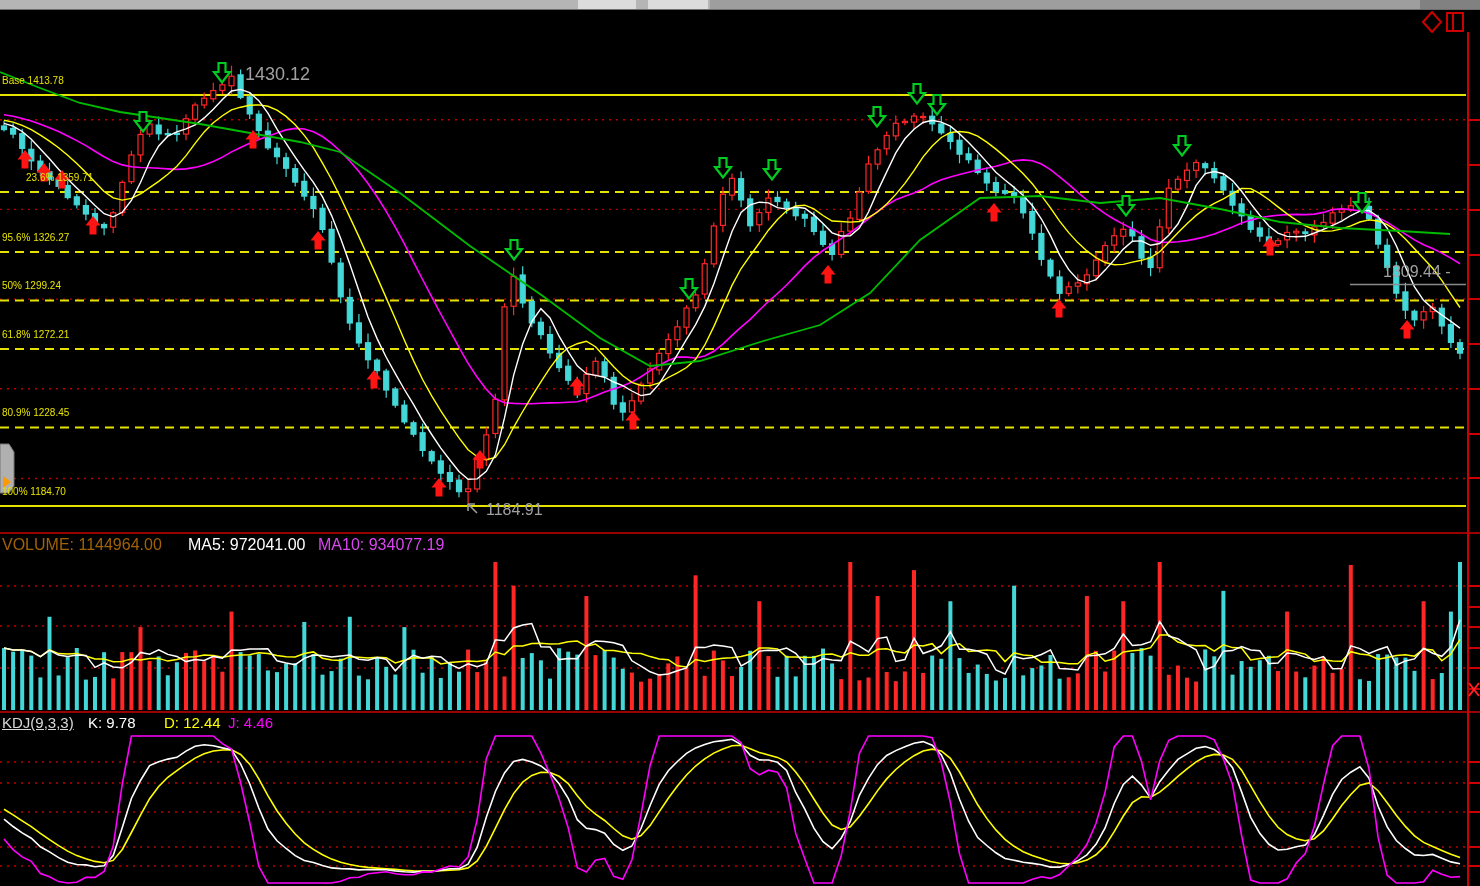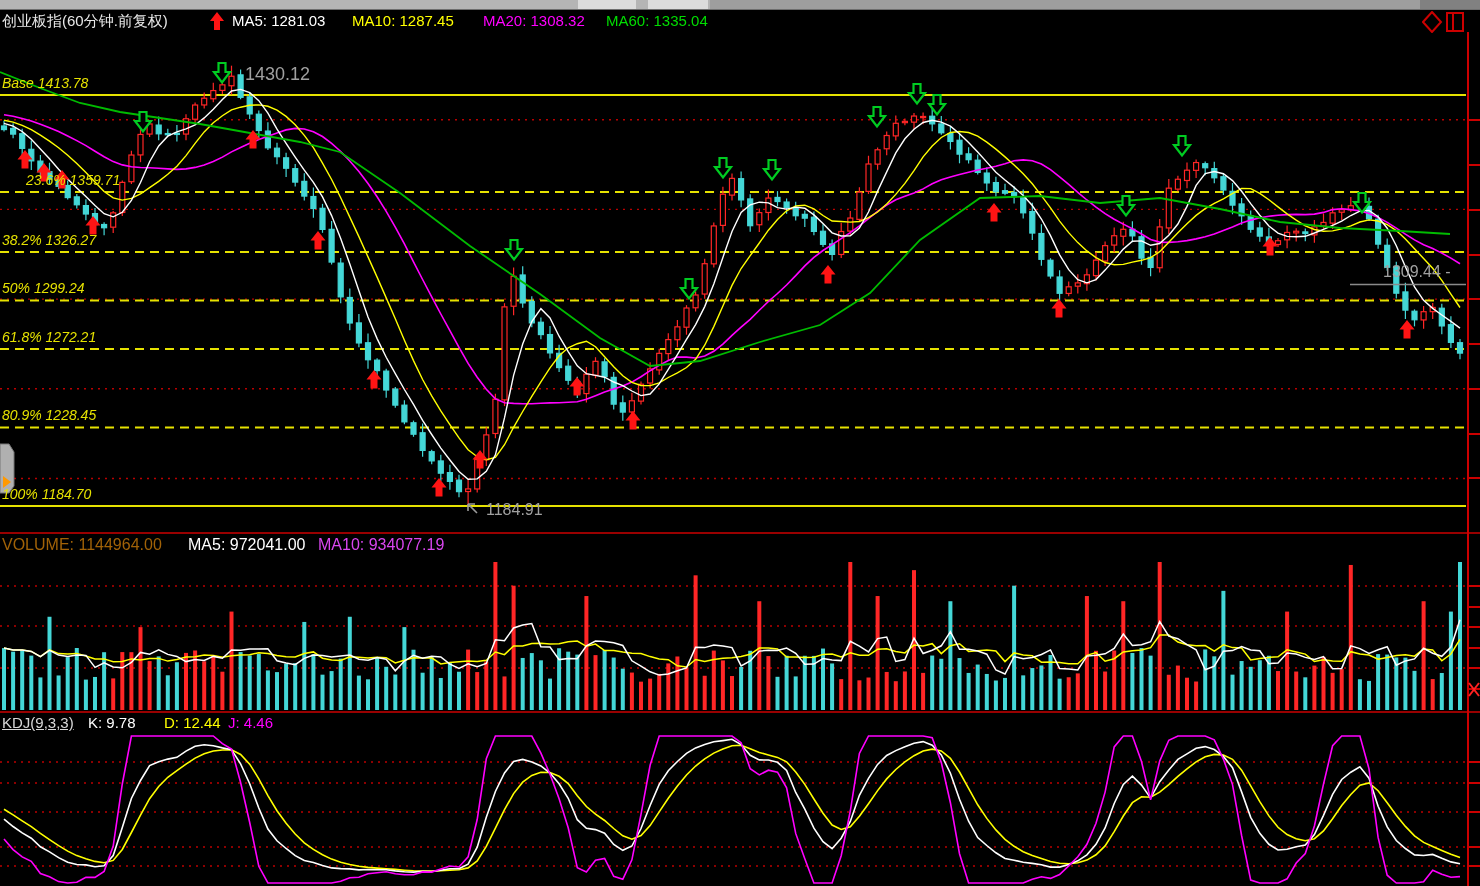--- a/index.html
+++ b/index.html
@@ -12,21 +12,21 @@
   #hdr{position:absolute;left:0;top:10px;width:1480px;height:24px;font-size:15px;}
   #hdr span{position:absolute;top:2px;white-space:nowrap;}
   #hdr-title{left:2px;color:#e8e8e8;}
   #hdr-arrow{left:209px;top:1px;position:absolute;}
   .ma0{left:232px;} .ma1{left:352px;} .ma2{left:483px;} .ma3{left:606px;}
   
   #corner{position:absolute;right:14px;top:11px;width:44px;height:22px;}
   
   #chart{position:absolute;left:0;top:0;}
   
-  .fib{position:absolute;left:2px;color:#e6e200;font-size:14px;white-space:nowrap;z-index:5;font-style:italic;}
+  .fib{position:absolute;left:2px;color:#e6e200;font-size:10px;white-space:nowrap;z-index:5;}
   
   .ann{position:absolute;color:#a0a0a0;z-index:6;white-space:nowrap;}
   #ann-peak{left:245px;top:64px;font-size:18px;}
   #ann-low{left:486px;top:501px;font-size:16px;}
   #ann-last{left:1383px;top:263px;font-size:16px;}
   
   #volhdr{position:absolute;left:0;top:536px;width:1460px;font-size:16px;z-index:5;}
   #volhdr span{position:absolute;white-space:nowrap;}
   #vol-l0{left:2px;} #vol-l1{left:188px;} #vol-l2{left:318px;}
   #kdjhdr{position:absolute;left:0;top:714px;width:1460px;font-size:15px;z-index:5;}
@@ -38,30 +38,20 @@
 
 <div id="app">
 
   <div id="topbar">
     <div class="topseg" style="left:578px;width:58px;background:#dcdcdc"></div>
     <div class="topseg" style="left:648px;width:60px;background:#dcdcdc"></div>
     <div class="topseg" style="left:710px;width:710px;background:#9e9e9e"></div>
     <div class="topseg" style="left:1420px;width:60px;background:#818181"></div>
   </div>
 
-  <div id="hdr">
-    <span id="hdr-title">创业板指(60分钟.前复权)</span>
-    <svg id="hdr-arrow" width="16" height="20">
-      <path d="M8,1 L15,10 L11,10 L11,19 L5,19 L5,10 L1,10 Z" fill="#ff1414"></path>
-    </svg>
-    <span class="ma0" style="color: rgb(255, 255, 255);">MA5: 1281.03</span>
-    <span class="ma1" style="color: rgb(255, 255, 0);">MA10: 1287.45</span>
-    <span class="ma2" style="color: rgb(255, 0, 255);">MA20: 1308.32</span>
-    <span class="ma3" style="color: rgb(0, 221, 0);">MA60: 1335.04</span>
-  </div>
 
   <svg id="corner" width="44" height="22" viewBox="0 0 44 22">
     <path d="M10,1 L19,11 L10,21 L1,11 Z" fill="none" stroke="#cc0000" stroke-width="2"></path>
     <rect x="25" y="2" width="16" height="18" fill="none" stroke="#cc0000" stroke-width="2"></rect>
     <line x1="31" y1="2" x2="31" y2="20" stroke="#cc0000" stroke-width="2"></line>
   </svg>
 
   <svg id="chart" width="1480" height="886">
       <defs>
         <clipPath id="cpMain">
@@ -645,21 +635,21 @@
       <line x1="1468" y1="812" x2="1480" y2="812" stroke="#cc0000" stroke-width="2"></line>
       <line x1="1468" y1="847" x2="1480" y2="847" stroke="#cc0000" stroke-width="2"></line>
       <line x1="1468" y1="866" x2="1480" y2="866" stroke="#cc0000" stroke-width="2"></line>
       <path d="M1469,683 L1479,696 M1479,683 L1469,696" stroke="#ff2222" stroke-width="2"></path>
       <path d="M0,444 L9,444 L14,452 L14,486 L9,493 L0,493 Z" fill="#b0b0b0" stroke="#777" stroke-width="1"></path>
       <path d="M3,476 L11,482 L3,488 Z" fill="#ff9900"></path>
     </svg>
 
   <div class="fib" id="fib0" style="top: 75px;">Base 1413.78</div>
   <div class="fib" id="fib1" style="top: 172.002px; margin-left: 24px;">23.6% 1359.71</div>
-  <div class="fib" id="fib2" style="top: 231.993px;">38.2% 1326.27</div>
+  <div class="fib" id="fib2" style="top: 231.993px;">95.6% 1326.27</div>
   <div class="fib" id="fib3" style="top: 280.485px;">50% 1299.24</div>
   <div class="fib" id="fib4" style="top: 328.977px;">61.8% 1272.21</div>
   <div class="fib" id="fib5" style="top: 407.482px;">80.9% 1228.45</div>
   <div class="fib" id="fib6" style="top: 485.97px;">100% 1184.70</div>
 
   <div class="ann" id="ann-peak">1430.12</div>
   <div class="ann" id="ann-low">1184.91</div>
   <div class="ann" id="ann-last">1309.44 -</div>
 
   <div id="volhdr">

